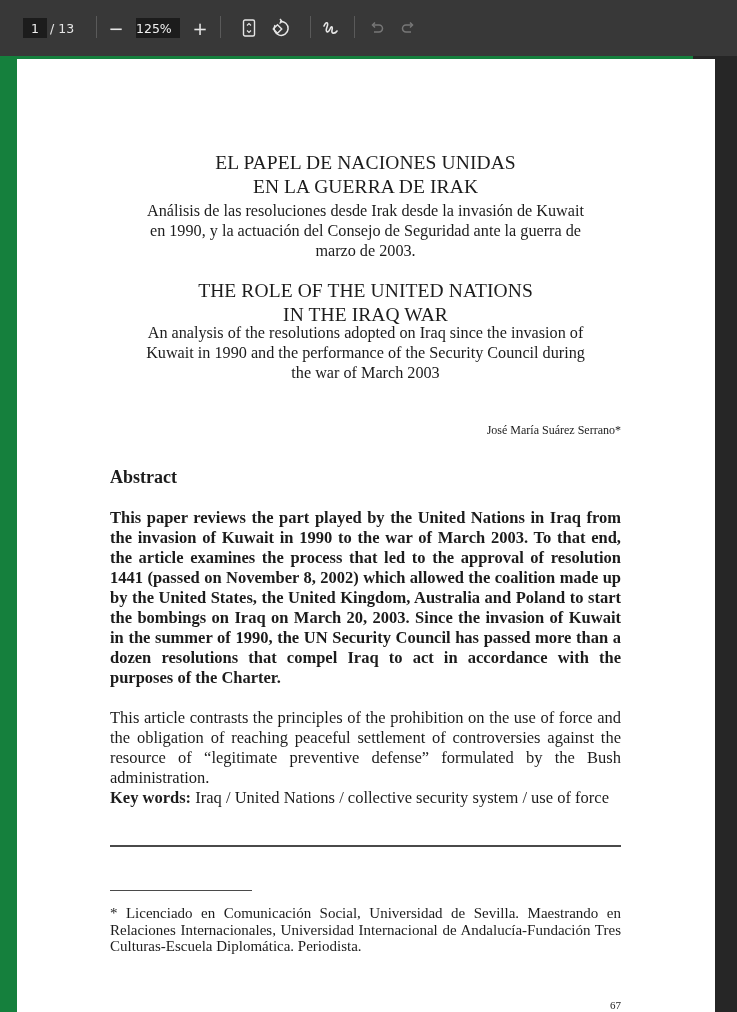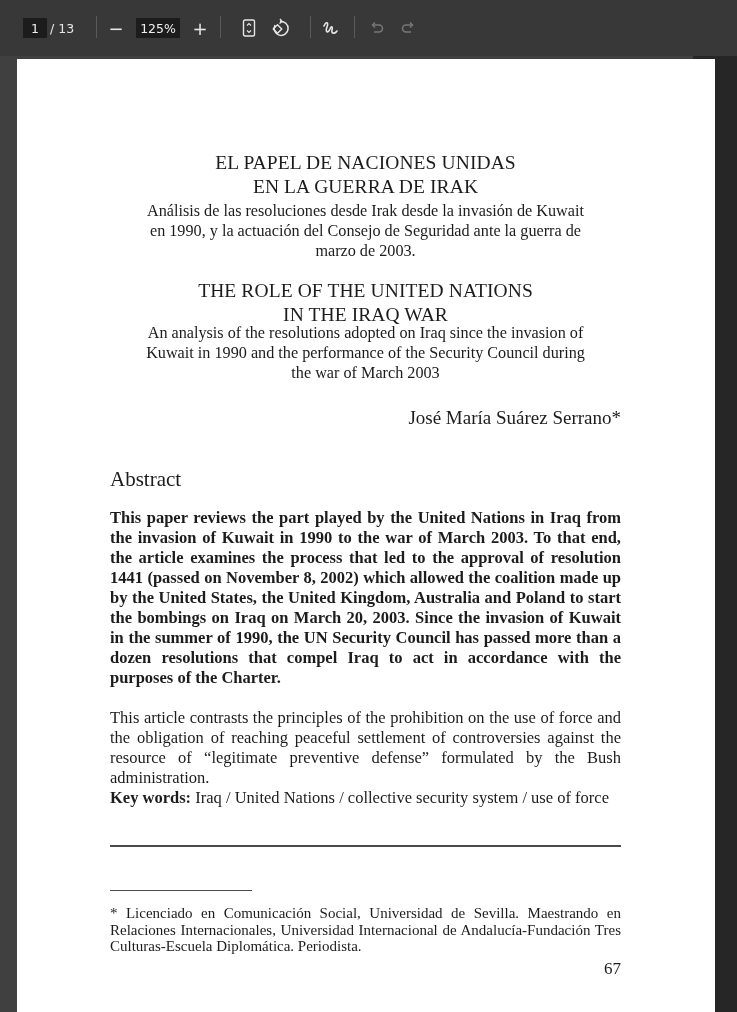--- a/index.html
+++ b/index.html
@@ -13,49 +13,49 @@
     }
     .tb-item { position: absolute; top: 18px; height: 20px; display: flex; align-items: center; justify-content: center; }
     .page-input {
       left: 23px; width: 24px; background: #1c1c1c; color: #f0f0f0;
       border: none; font-family: "DejaVu Sans", sans-serif; font-size: 12.5px; text-align: center; padding-left: 0;
     }
     .page-total { left: 50px; width: 30px; justify-content: flex-start; font-size: 12.5px; }
     .sep { position: absolute; top: 16px; width: 1px; height: 22px; background: #5a5a5a; }
     .zoom-input {
       left: 136px; width: 44px; background: #1c1c1c; color: #f0f0f0;
-      border: none; font-family: "DejaVu Sans", sans-serif; font-size: 12.5px; text-align: center;
+      border: none; font-family: "DejaVu Sans", sans-serif; font-size: 12.5px; 
     }
     .icon-btn { width: 22px; cursor: pointer; }
     .icon-btn svg { display: block; }
 
-    .viewer { position: absolute; left: 0; top: 56px; width: 693px; height: 956px; background: #404040; }
+    .viewer { position: absolute; left: 0; top: 56px; width: 693px; height: 956px; background: #15803d; }
     .page {
       position: absolute; left: 17px; top: 3px; width: 698px; height: 960px; background: #ffffff;
       color: #1c1c1c;
     }
     .content { position: absolute; left: 93px; width: 511px; }
     .center { text-align: center; }
     .title-es, .title-en { font-size: 19.5px; line-height: 24px; letter-spacing: 0.1px; }
     .sub { font-size: 16.2px; line-height: 20px; }
     .title-es { top: 92px; }
     .sub-es { top: 142px; }
     .title-en { top: 220px; }
     .sub-en { top: 264px; }
-    .author { top: 348px; text-align: right; font-size: 19px; }
-    .abstract-h { top: 408px; font-size: 21px; font-weight: normal; }
+    .author { top: 364px; text-align: right; font-size: 12px; }
+    .abstract-h { top: 408px; font-size: 18px; font-weight: bold; }
     .body-text { font-size: 16.5px; line-height: 20px; text-align: justify; }
     .abstract-p1 { top: 449px; font-weight: bold; }
     .abstract-p2 { top: 649px; }
     .keywords { top: 729px; }
     .kw-label { font-weight: bold; }
     .rule { position: absolute; left: 93px; width: 511px; top: 786px; height: 1.5px; background: #4a4a4a; }
     .fn-rule { position: absolute; left: 93px; width: 142px; top: 831px; height: 1px; background: #4a4a4a; }
     .footnote { top: 846px; font-size: 15px; line-height: 16.5px; text-align: justify; }
-    .page-num { position: absolute; right: 94px; top: 900px; font-size: 17px; }
+    .page-num { position: absolute; right: 94px; top: 940px; font-size: 11px; }
   </style>
 </head>
 <body>
 
 <div class="toolbar">
   <input class="tb-item page-input" type="text" value="1" style="">
   <span class="tb-item page-total">/ 13</span>
   <div class="sep" style="left:96px"></div>
   <span class="tb-item icon-btn" style="left:105px; font-size:18px;">−</span>
   <input class="tb-item zoom-input" type="text" value="125%" style="">

